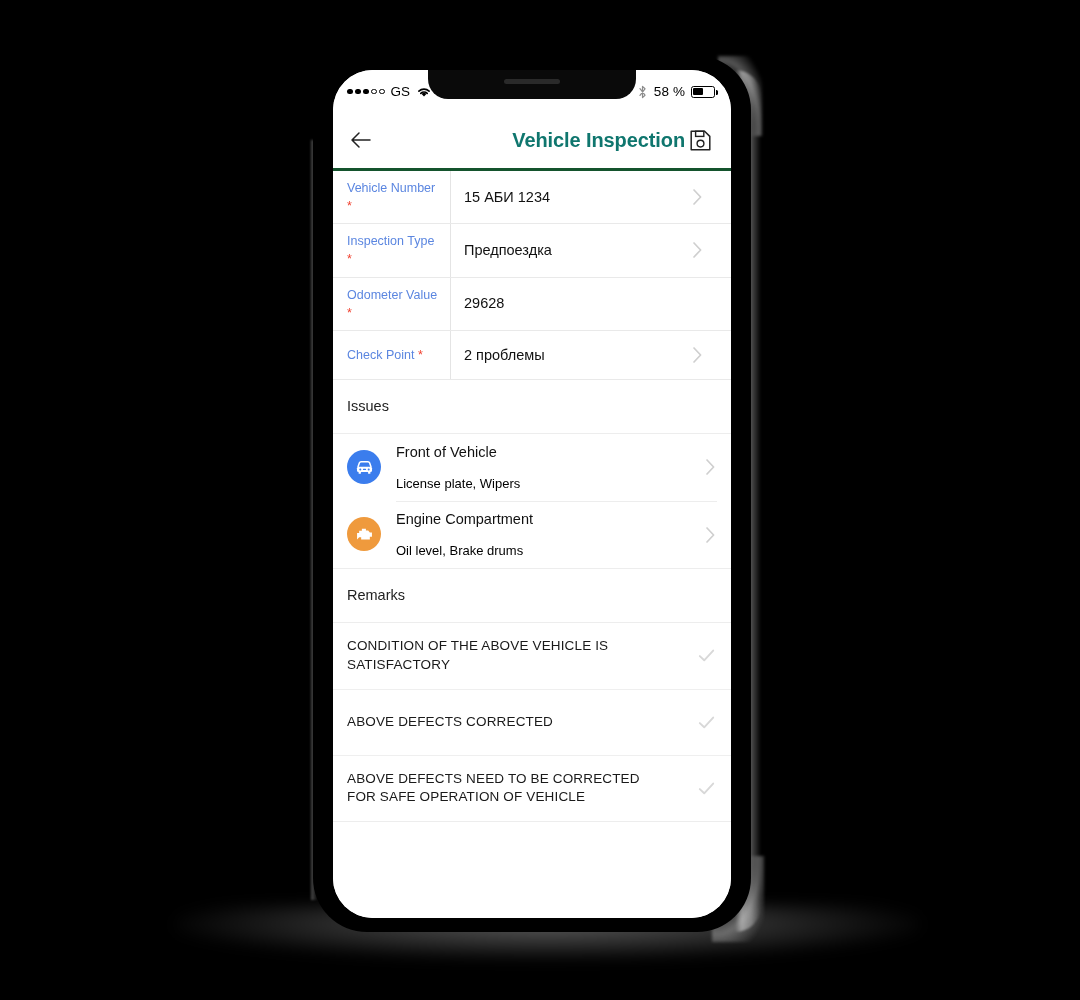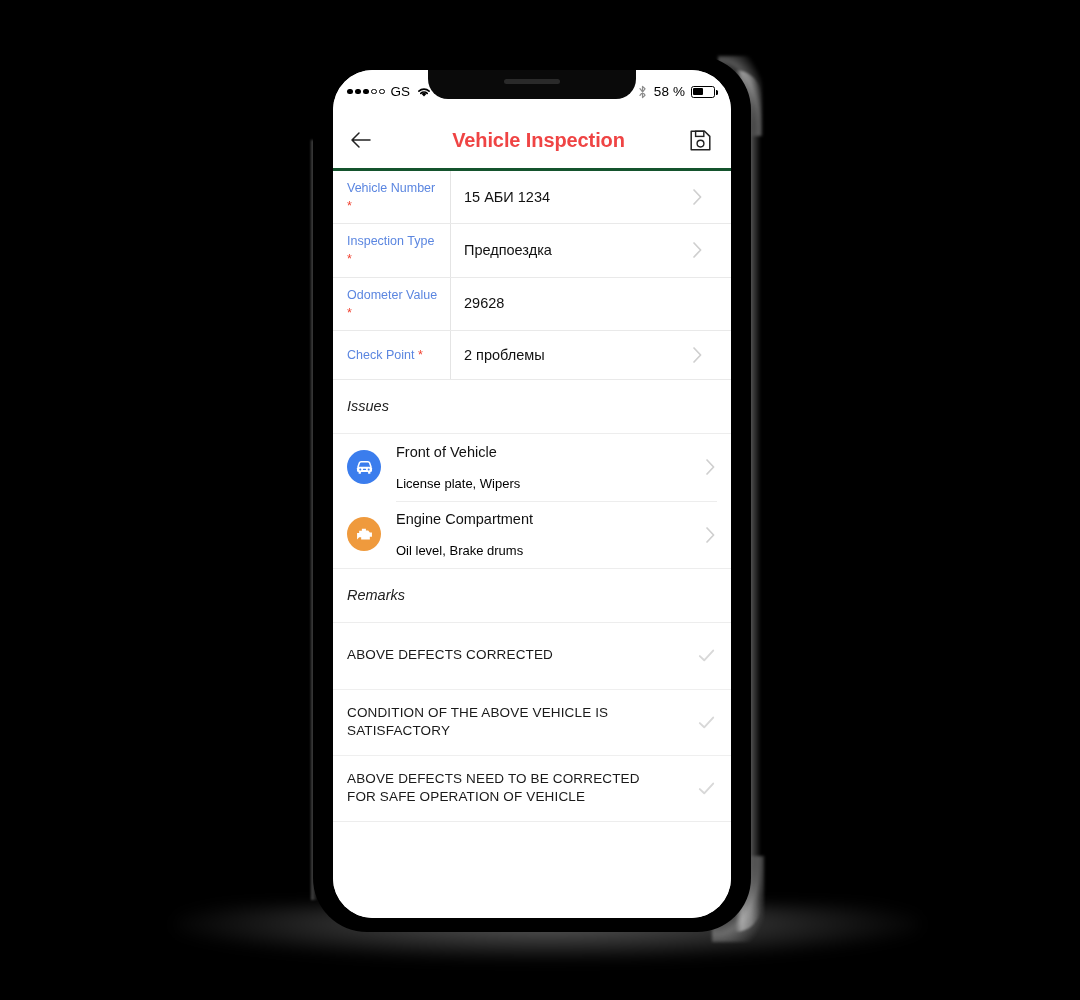--- a/index.html
+++ b/index.html
@@ -181,25 +181,25 @@
     background: #ffffff;
     position: relative;
   }
   .back-btn {
     width: 30px; height: 30px;
     display: flex; align-items: center; justify-content: center;
     cursor: pointer;
   }
   .appbar-title {
     flex: 1;
-    text-align: center;
+    text-align: right;
     padding-left: 16px;
     font-size: 20px;
     font-weight: 700;
-    color: #ef4444;
+    color: #0f766e;
     letter-spacing: -0.1px;
   }
   .save-btn {
     width: 30px; height: 30px;
     display: flex; align-items: center; justify-content: center;
     cursor: pointer;
   }
 
   
   .content {
@@ -253,21 +253,20 @@
   
   .section-head {
     height: 54px;
     display: flex;
     align-items: center;
     padding: 0 14px;
     font-size: 14.5px;
     color: #222;
     border-bottom: 1px solid #ededed;
     background: #fff;
-    font-style: italic;
   }
 
   
   .issue-row {
     display: flex;
     align-items: center;
     padding: 0 14px 0 14px;
     height: 67px;
     background: #fff;
   }
@@ -472,28 +471,28 @@
                 <path d="M2 2 L8.6 9 L2 16" stroke="#cfcfcf" stroke-width="1.7" fill="none" stroke-linecap="round" stroke-linejoin="round"></path>
               </svg>
             </div>
           </div>
         </div>
 
         <div class="remarks-block">
           <div class="section-head">Remarks</div>
 
           <div class="remark-row">
-            <span class="remark-text">ABOVE DEFECTS CORRECTED</span>
+            <span class="remark-text">CONDITION OF THE ABOVE VEHICLE IS SATISFACTORY</span>
             <svg class="check-ico" width="21" height="21" viewBox="0 0 22 22">
               <path d="M4 11.6 L8.6 16 L18 5.8" stroke="#d8d8d8" stroke-width="2" fill="none" stroke-linecap="round" stroke-linejoin="round"></path>
             </svg>
           </div>
 
           <div class="remark-row">
-            <span class="remark-text">CONDITION OF THE ABOVE VEHICLE IS SATISFACTORY</span>
+            <span class="remark-text">ABOVE DEFECTS CORRECTED</span>
             <svg class="check-ico" width="21" height="21" viewBox="0 0 22 22">
               <path d="M4 11.6 L8.6 16 L18 5.8" stroke="#d8d8d8" stroke-width="2" fill="none" stroke-linecap="round" stroke-linejoin="round"></path>
             </svg>
           </div>
 
           <div class="remark-row">
             <span class="remark-text">ABOVE DEFECTS NEED TO BE CORRECTED FOR SAFE OPERATION OF VEHICLE</span>
             <svg class="check-ico" width="21" height="21" viewBox="0 0 22 22">
               <path d="M4 11.6 L8.6 16 L18 5.8" stroke="#d8d8d8" stroke-width="2" fill="none" stroke-linecap="round" stroke-linejoin="round"></path>
             </svg>

